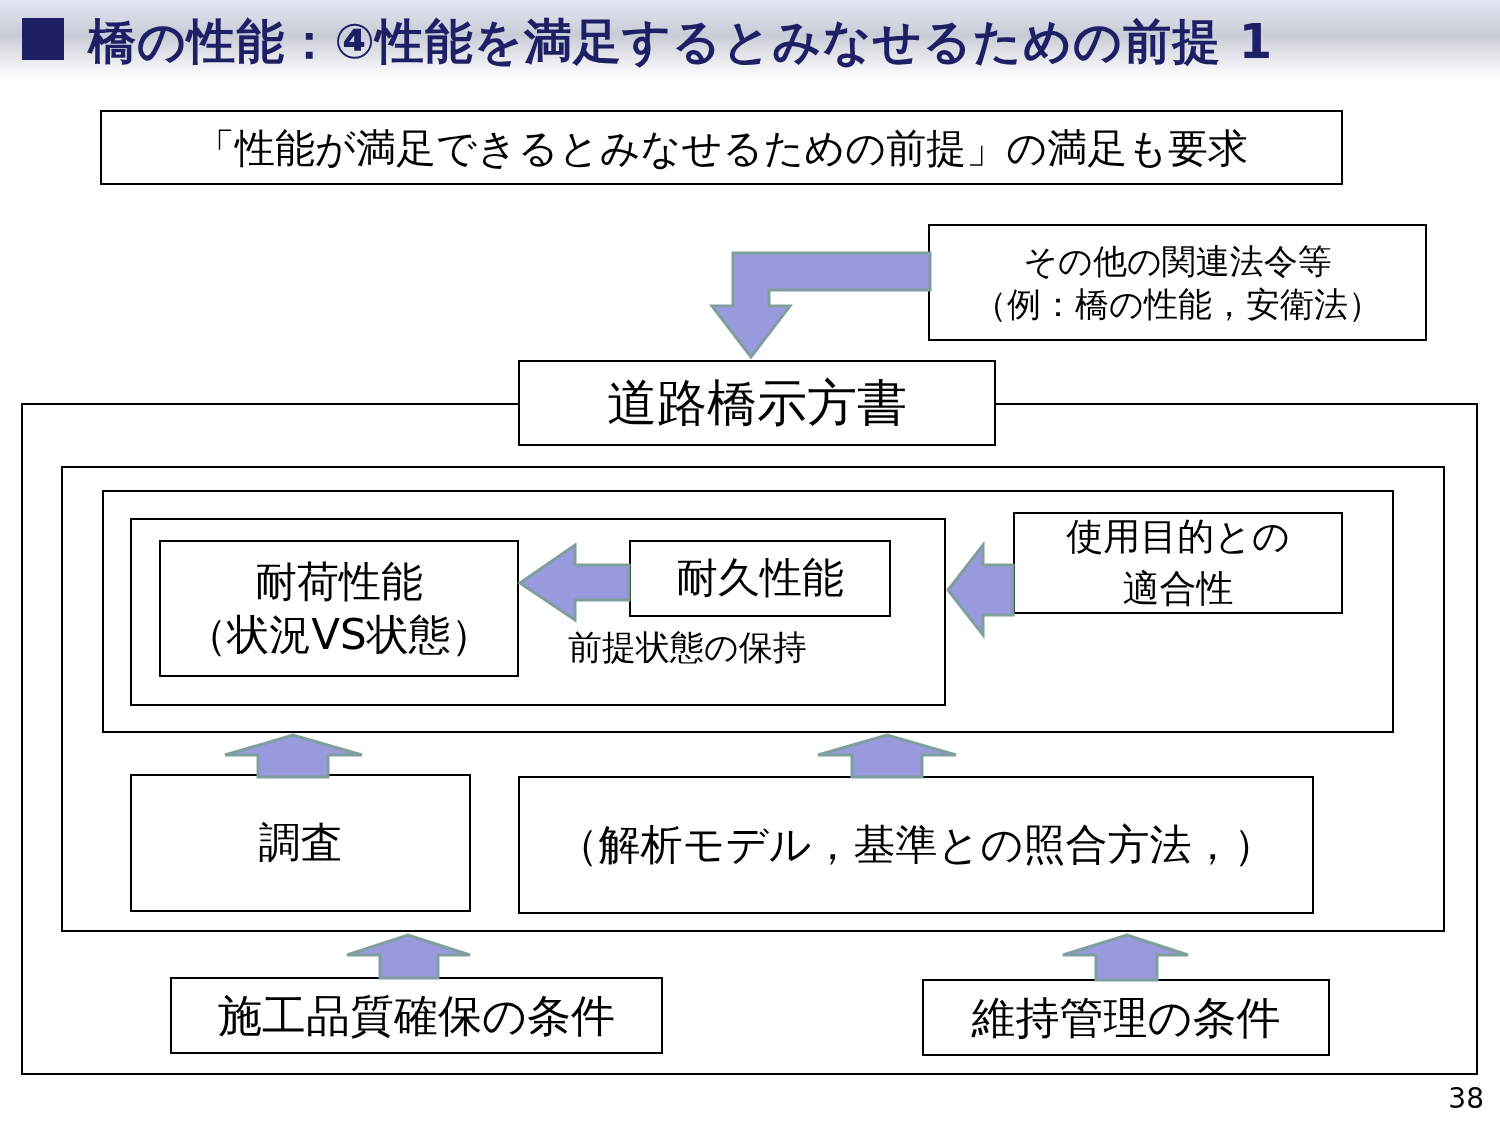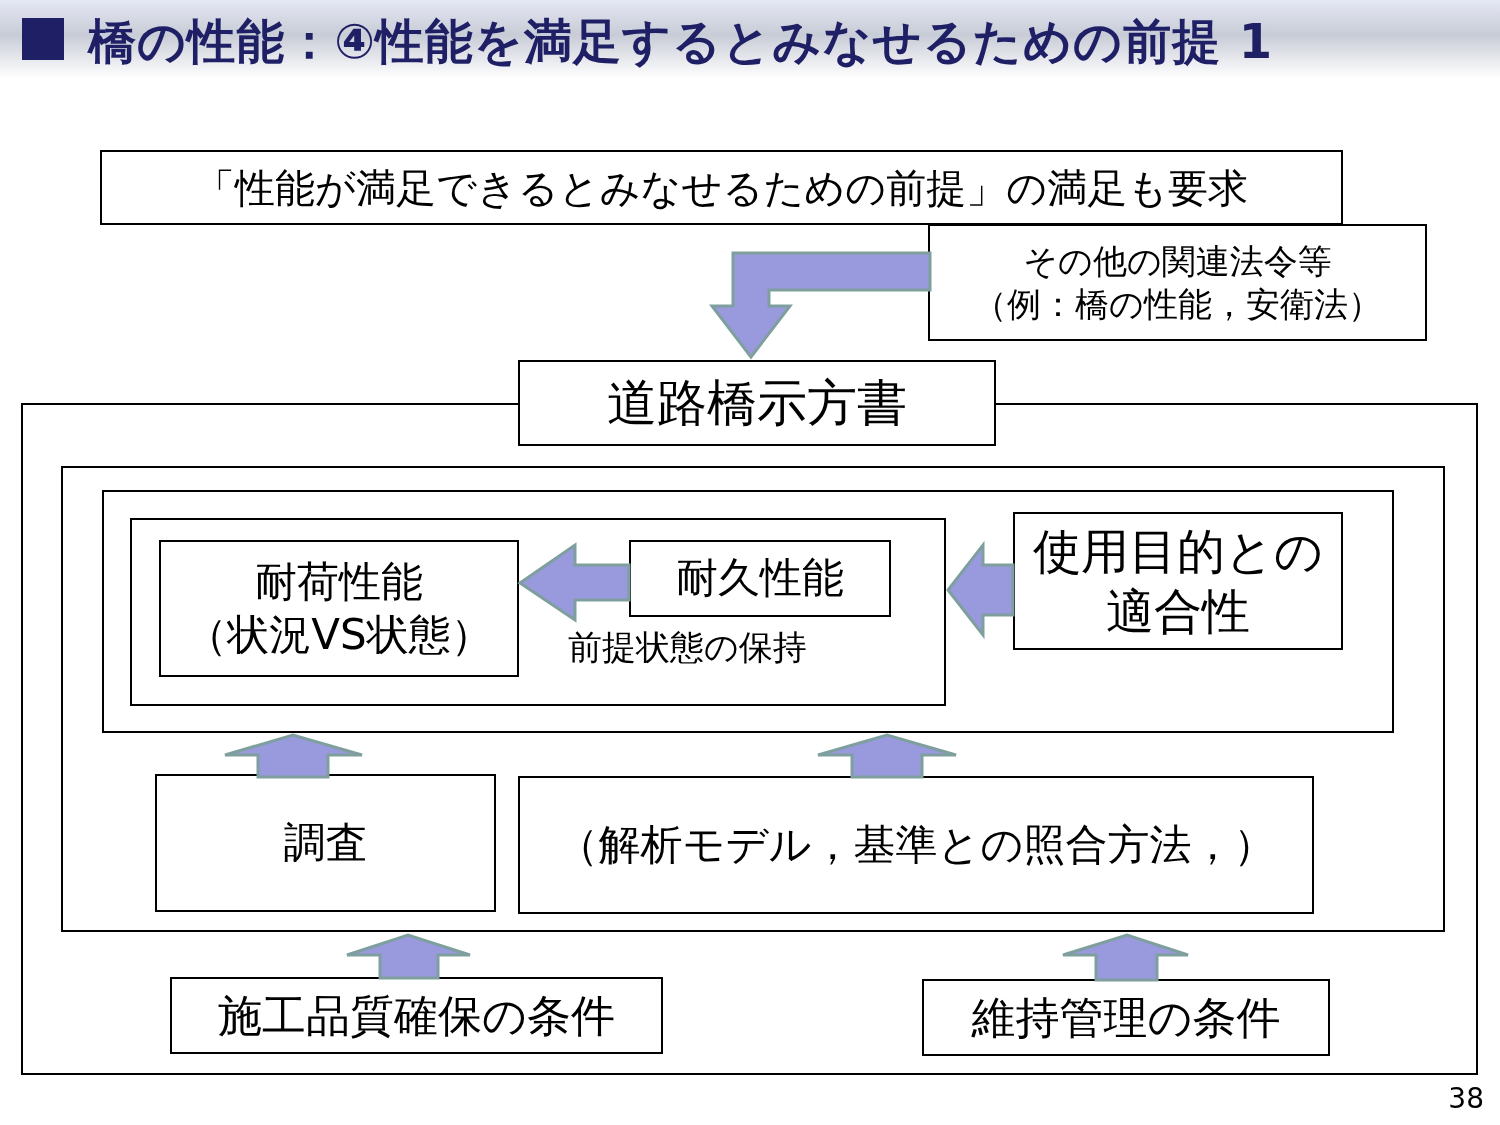--- a/index.html
+++ b/index.html
@@ -17,21 +17,21 @@
   .label { position:absolute; white-space:nowrap; }
   .pagenum { position:absolute; right:16px; bottom:10px; font-size:28px; }
 </style>
 </head>
 <body>
 
 <div class="header">
   <div class="title"><span class="sq"></span><span>橋の性能：④性能を満足するとみなせるための前提 1</span></div>
 </div>
 
-<div class="box" style="left:100px;top:110px;width:1243px;height:75px;font-size:40px;margin-top:40px;">
+<div class="box" style="left:100px;top:110px;width:1243px;height:75px;font-size:40px;">
   <span>「性能が満足できるとみなせるための前提」の満足も要求</span>
 </div>
 
 <div class="box" style="left:928px;top:224px;width:499px;height:117px;font-size:34px;">
   <span>その他の関連法令等</span>
   <span>（例：橋の性能，安衛法）</span>
 </div>
 
 <div class="frame" style="left:21px;top:403px;width:1457px;height:672px;"></div>
 <div class="frame" style="left:61px;top:466px;width:1384px;height:466px;"></div>
@@ -46,26 +46,26 @@
   <span>耐荷性能</span>
   <span>（状況VS状態）</span>
 </div>
 
 <div class="box" style="left:629px;top:540px;width:262px;height:77px;font-size:42px;">
   <span>耐久性能</span>
 </div>
 
 <div class="label" style="left:568px;top:625px;font-size:34px;">前提状態の保持</div>
 
-<div class="box" style="left:1013px;top:512px;width:330px;height:138px;font-size:48px;">
+<div class="box" style="left:1013px;top:512px;width:330px;height:102px;font-size:37px;justify-content:space-between;">
   <span>使用目的との</span>
   <span>適合性</span>
 </div>
 
-<div class="box" style="left:130px;top:774px;width:341px;height:138px;font-size:42px;margin-left:25px;">
+<div class="box" style="left:130px;top:774px;width:341px;height:138px;font-size:42px;">
   <span>調査</span>
 </div>
 
 <div class="box" style="left:518px;top:776px;width:796px;height:138px;font-size:42px;">
   <span>（解析モデル，基準との照合方法，）</span>
 </div>
 
 <div class="box" style="left:170px;top:977px;width:493px;height:77px;font-size:44px;">
   <span>施工品質確保の条件</span>
 </div>

